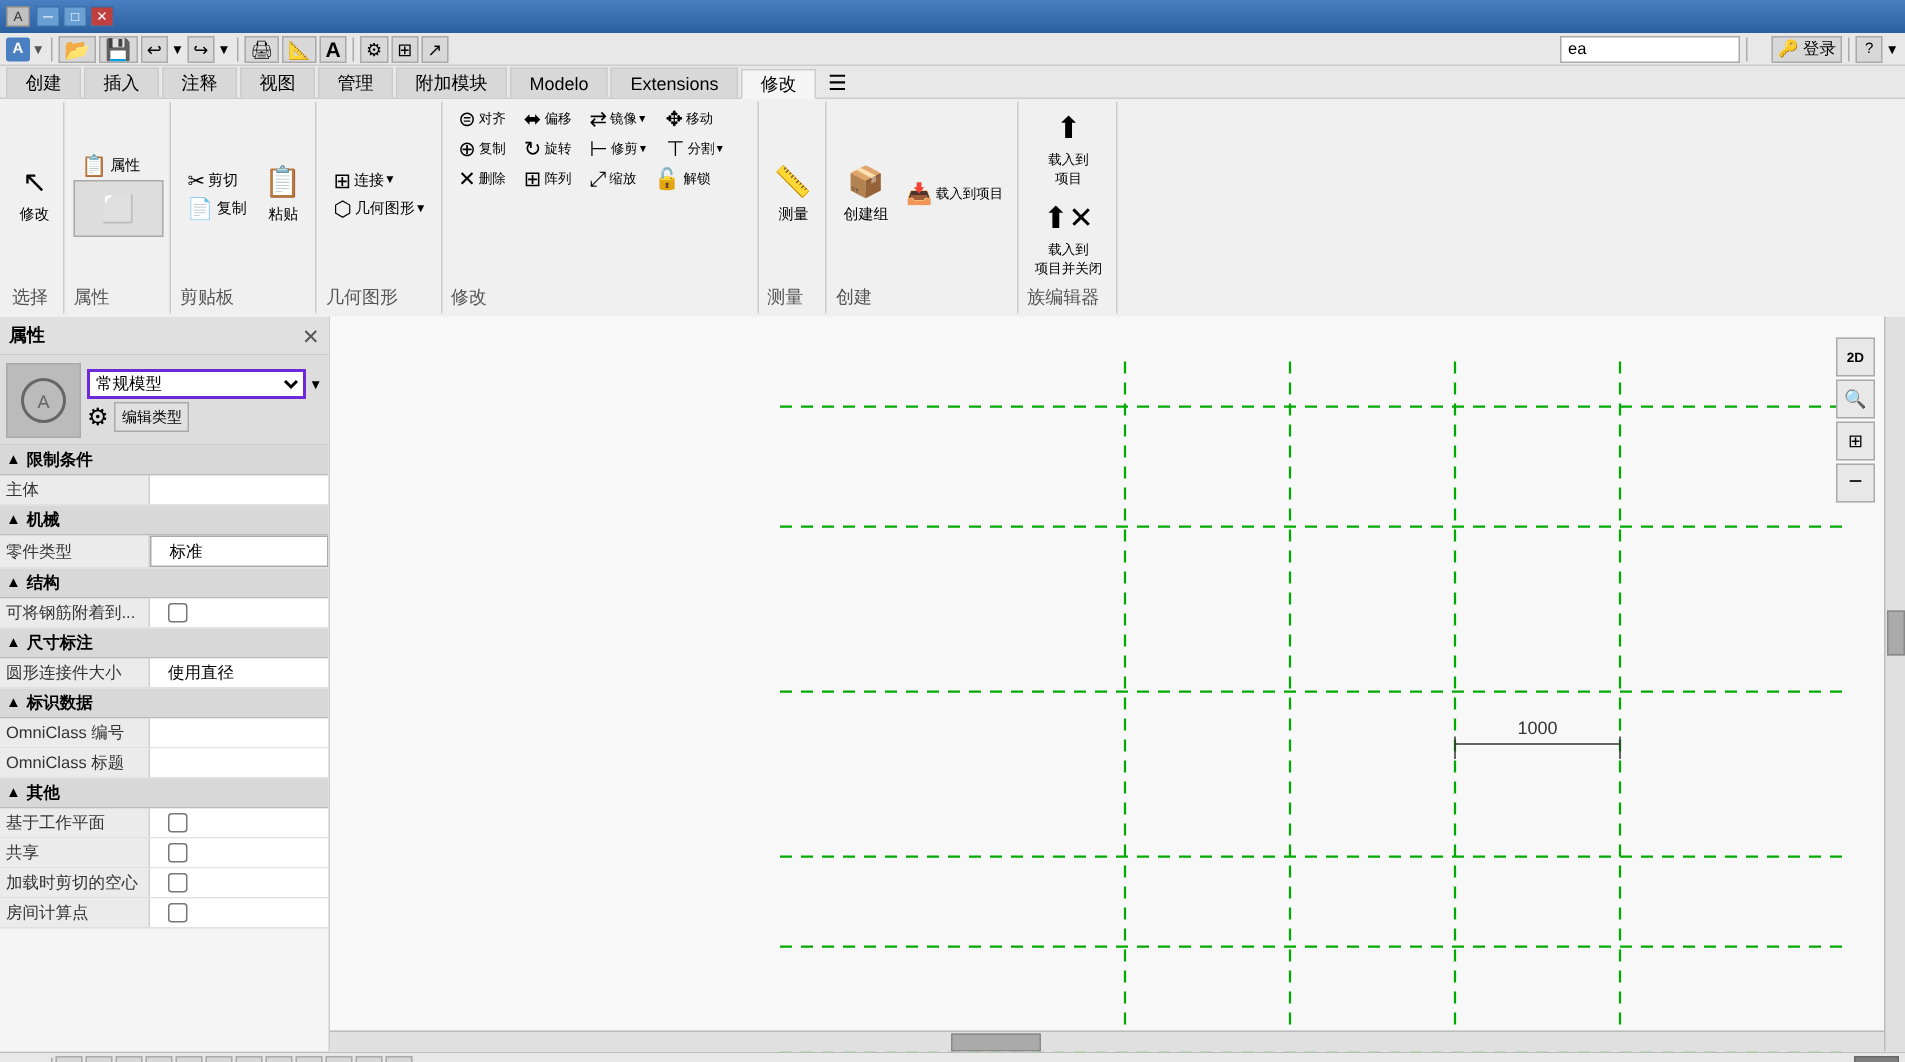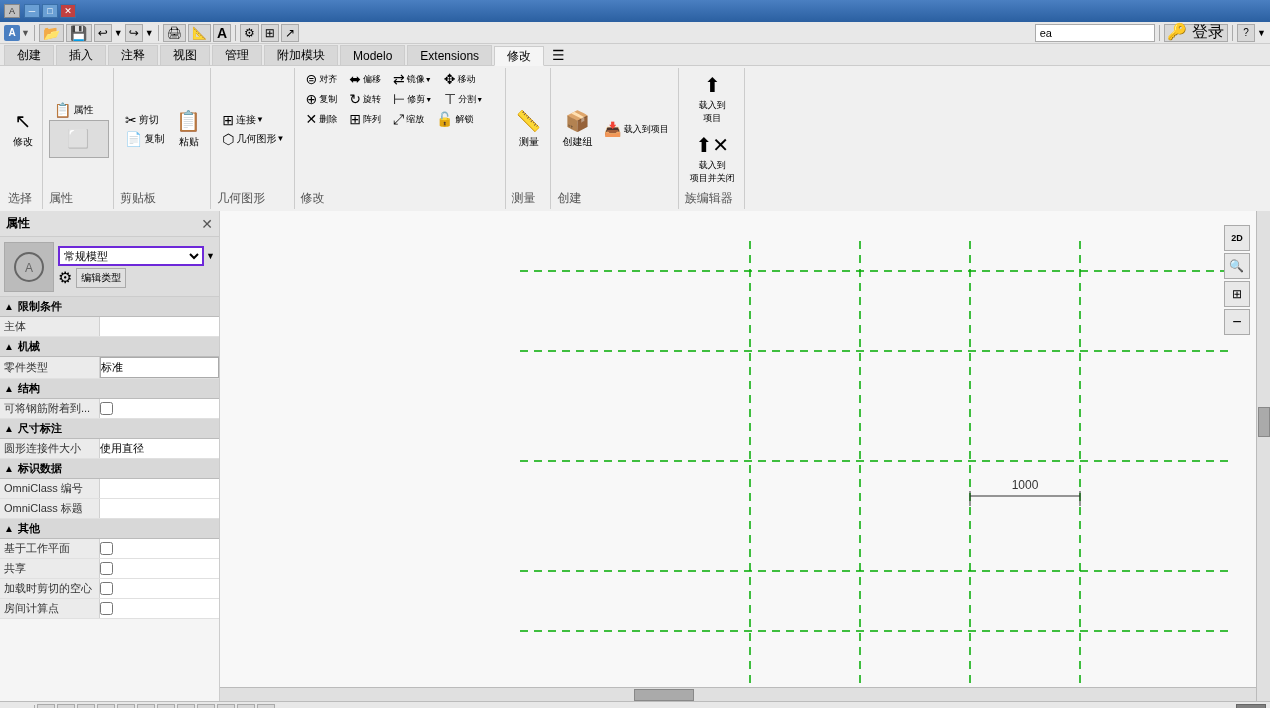--- a/index.html
+++ b/index.html
@@ -208,21 +208,21 @@
       padding: 2px 4px;
       background: #ebebeb;
       border-right: 1px solid #d0d0d0;
       display: flex;
       align-items: center;
       font-size: 11px;
       color: #333;
     }
     .prop-row-value {
       flex: 1;
-      padding: 2px 0;
+      padding: 2px 12px;
       background: white;
       display: flex;
       align-items: center;
       font-size: 11px;
     }
     .prop-row-value input[type="checkbox"] { width: 13px; height: 13px; }
     .prop-row-value.editable {
       border: 1px solid #aaa;
       background: white;
     }
@@ -360,21 +360,21 @@
   <div style="width:1px;height:16px;background:#aaa;margin:0 2px;"></div>
   <div class="bottom-btn" style="font-size:12px;">⚙</div>
   <div class="bottom-btn" style="font-size:12px;">⊞</div>
   <div class="bottom-btn" style="font-size:12px;">↗</div>
   <div style="flex:1;"></div>
 
   <div style="display:flex;align-items:center;gap:2px;">
     <input type="text" value="ea" style="width: 120px; height: 18px; font-size: 11px; border: 1px solid rgb(170, 170, 170); padding: 0px 4px;">
   </div>
   <div style="width:1px;height:16px;background:#aaa;margin:0 2px;"></div>
-  <div class="bottom-btn" style="font-size:16px;">🔑 登录</div>
+  <div class="bottom-btn" style="font-size:11px;margin-left:12px;">🔑 登录</div>
   <div style="width:1px;height:16px;background:#aaa;margin:0 2px;"></div>
   <div class="bottom-btn">?</div>
   <div style="font-size:9px;">▼</div>
 </div>
 
 <div id="toolbar-tabs">
   <div class="toolbar-tab">创建</div>
   <div class="toolbar-tab">插入</div>
   <div class="toolbar-tab">注释</div>
   <div class="toolbar-tab">视图</div>

